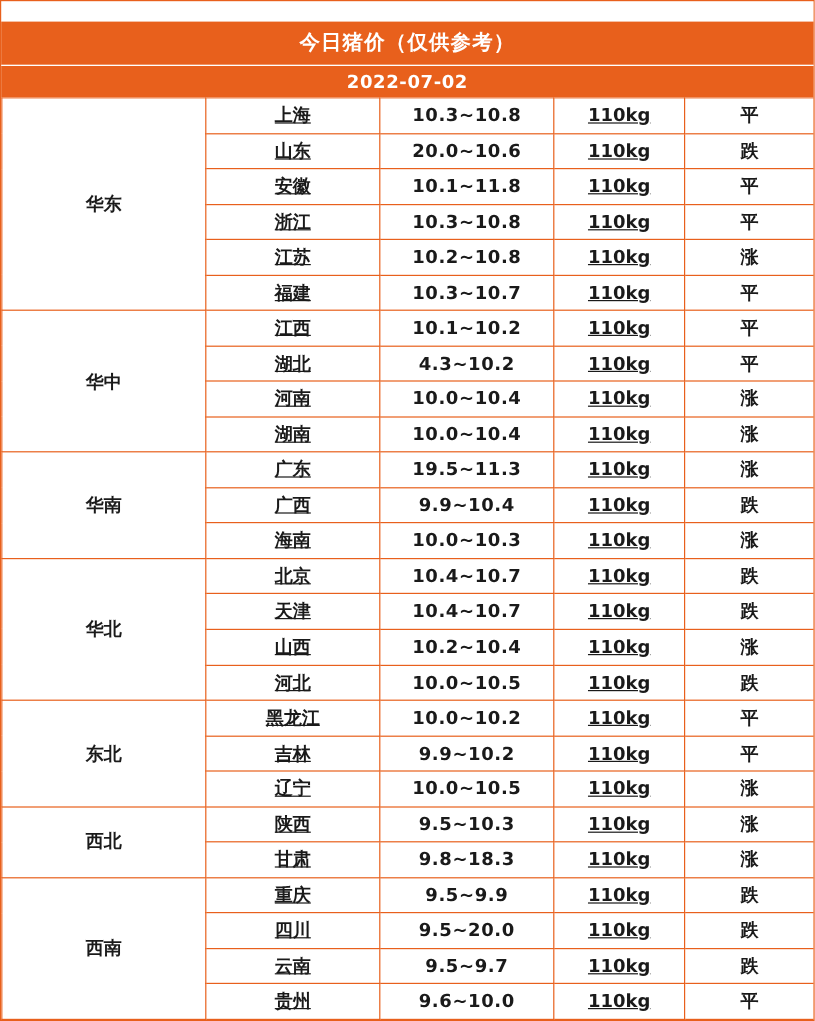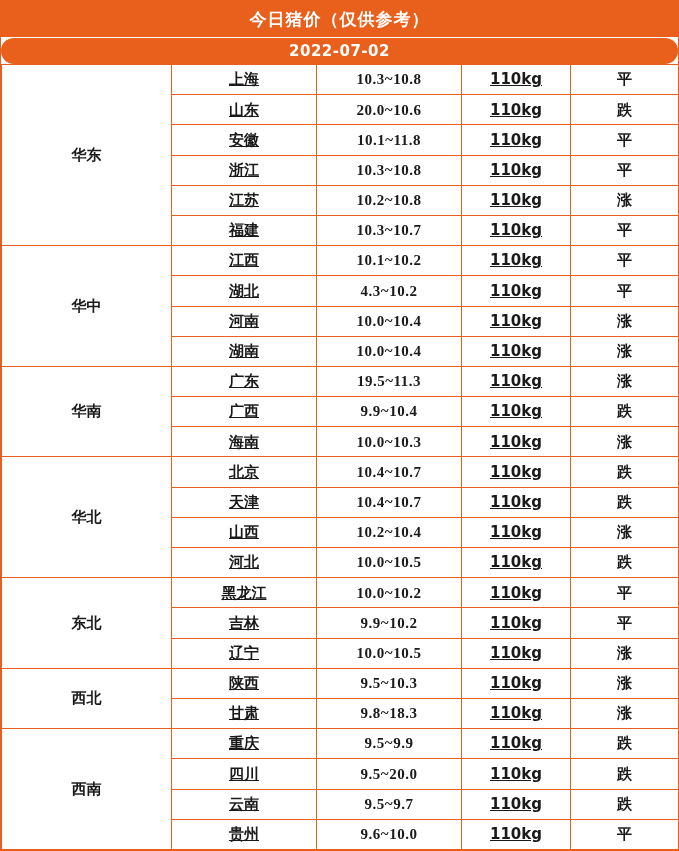--- a/index.html
+++ b/index.html
@@ -24,32 +24,32 @@
   }
   .title-bar {
     background: #e8601c;
     color: #ffffff;
     font-size: 17px;
     font-weight: bold;
     text-align: center;
     line-height: 36px;
     height: 36px;
     letter-spacing: 1px;
+    margin-top: 17px;
   }
   .date-bar {
     background: #e8601c;
     color: #ffffff;
     font-size: 15px;
     font-weight: bold;
     text-align: center;
     line-height: 26px;
     height: 26px;
     border-top: 1px solid #ffffff;
     letter-spacing: 0.5px;
-    border-radius: 13px;
   }
   .table-wrap {
     flex: 1 1 auto;
     overflow: hidden;
   }
   table.price {
     width: 100%;
     height: 100%;
     border-collapse: collapse;
     table-layout: fixed;
@@ -64,21 +64,21 @@
     line-height: 1.1;
   }
   td.region {
     font-size: 15px;
     font-weight: bold;
     color: #1a1a1a;
     border-bottom: 2px solid #e8601c;
     border-top: 2px solid #e8601c;
   }
   td.province { color: #1a1a1a; text-decoration: underline; }
-  td.range { color: #1a1a1a; letter-spacing: 0.5px; font-family: Liberation Serif, serif; }
+  td.range { color: #1a1a1a; letter-spacing: 0.5px; }
   td.weight { color: #1a1a1a; text-decoration: underline; }
   td.trend { font-size: 15px; font-weight: bold; }
   .t-up { color: #e0241b; }
   .t-down { color: #17a81a; }
   .t-flat { color: #1a1a1a; }
   col.c-region { width: 170px; }
   col.c-province { width: 145px; }
   col.c-range { width: 145px; }
   col.c-weight { width: 109px; }
   col.c-trend { width: 108px; }

